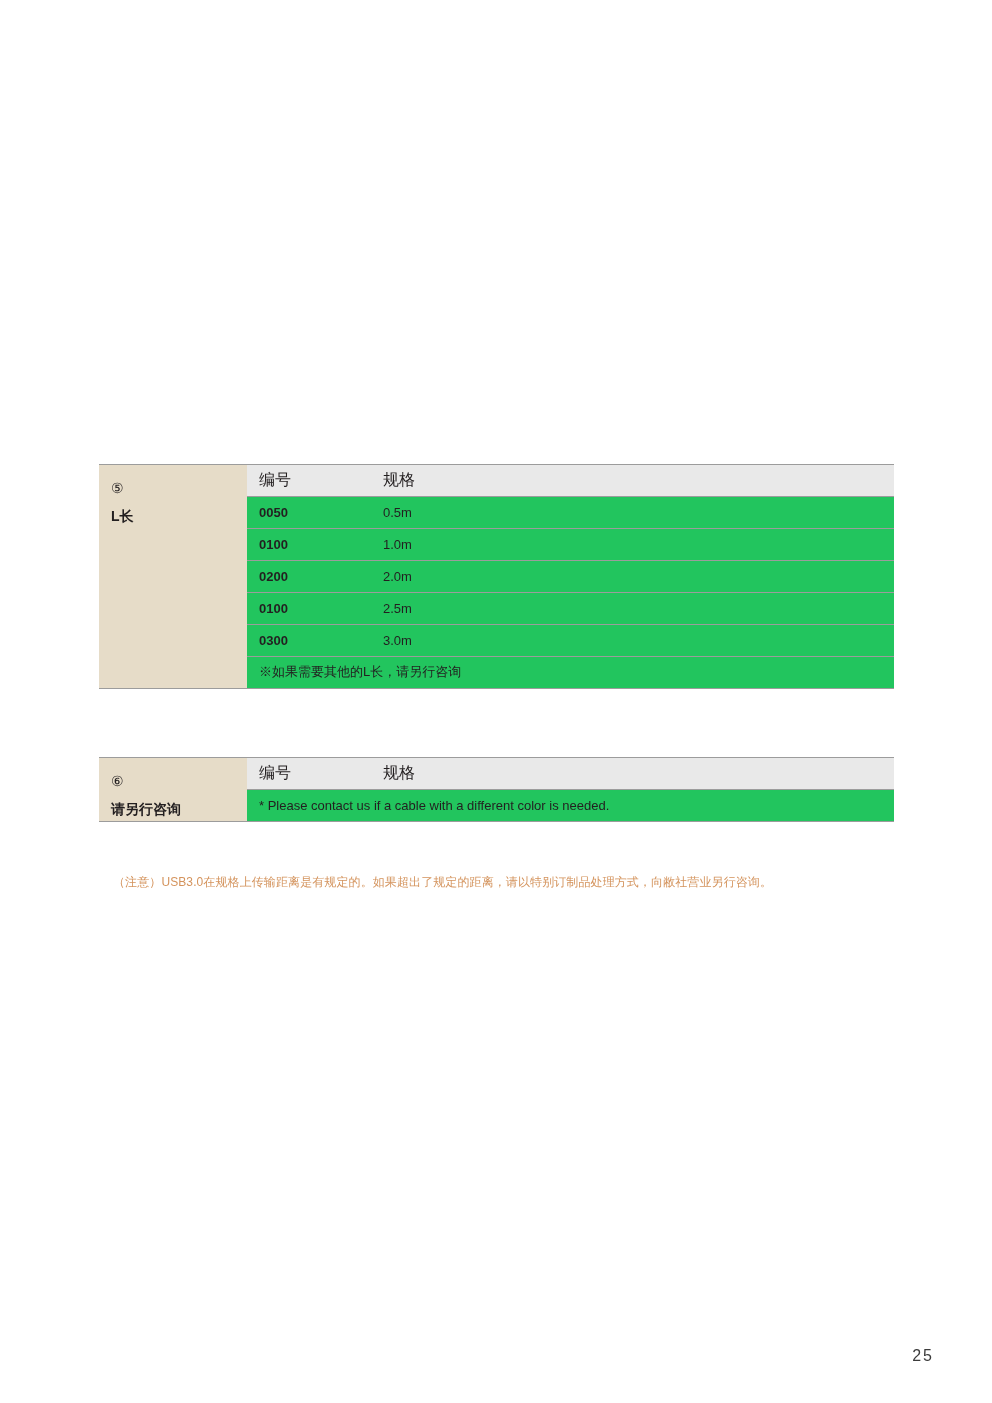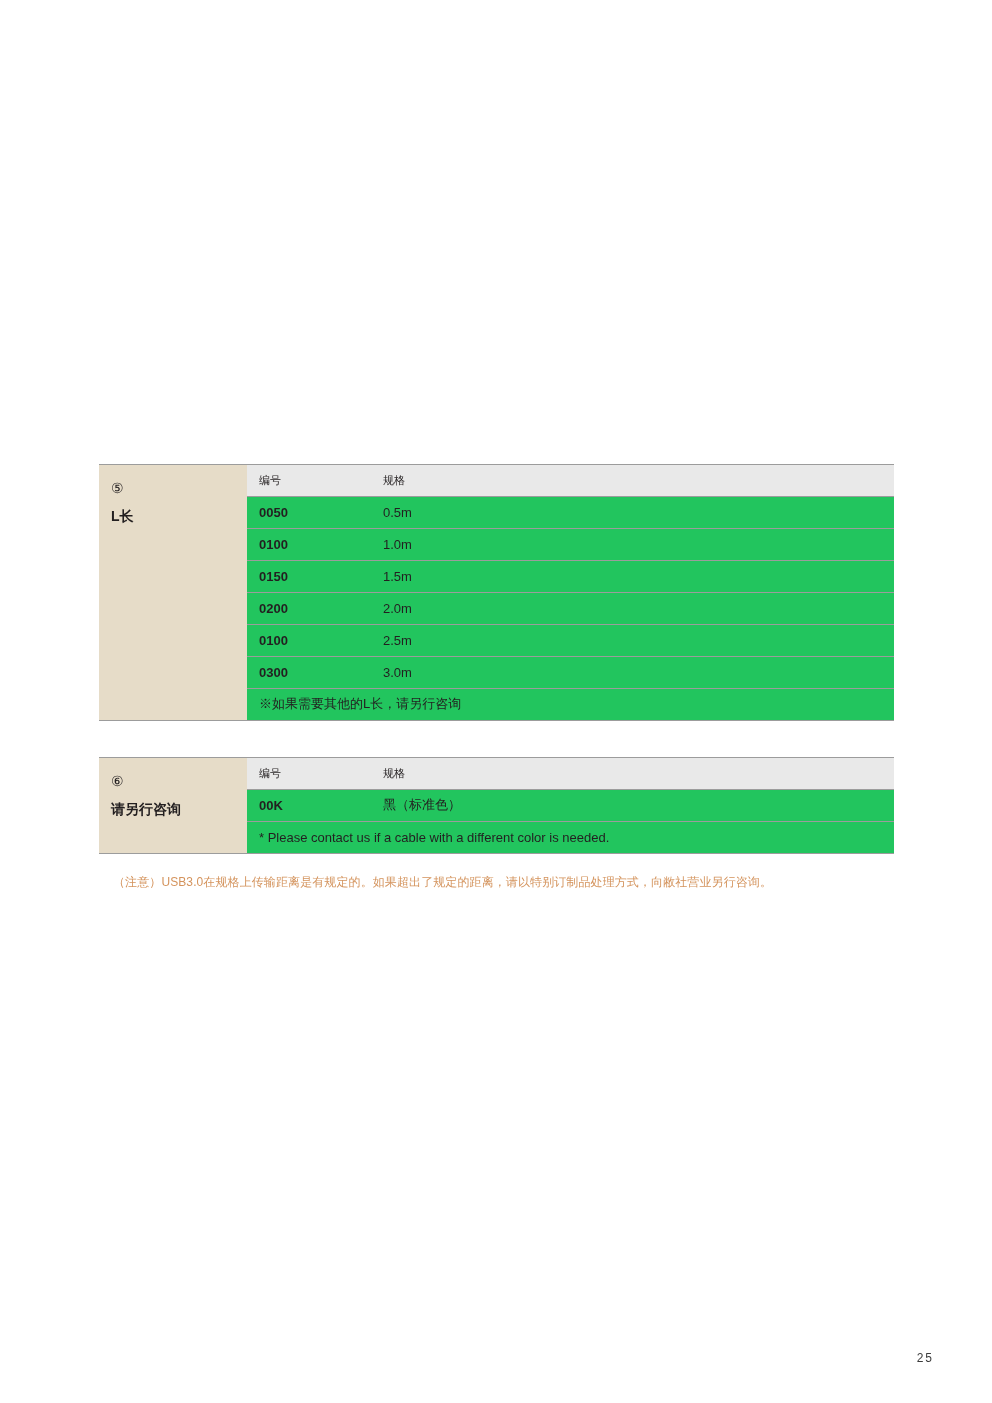--- a/index.html
+++ b/index.html
@@ -55,21 +55,21 @@
 
   .spec-table {
     flex: 1 1 auto;
     border-collapse: collapse;
     width: 100%;
     table-layout: fixed;
   }
   .spec-table tr.head td {
     background: #e9e9e9;
     height: 31px;
-    font-size: 11px;
+    font-size: 16px;
     color: #231f20;
     border-bottom: 1px solid #9c9c9c;
   }
   .spec-table td {
     height: 32px;
     font-size: 13px;
     padding: 0 0 0 12px;
     border-bottom: 1px solid #9c9c9c;
     vertical-align: middle;
     box-sizing: border-box;
@@ -99,21 +99,21 @@
     color: #d4935c;
     letter-spacing: 0.1px;
     white-space: nowrap;
   }
 
   
   .page-number {
     position: absolute;
     right: 58px;
     bottom: 38px;
-    font-size: 12px;
+    font-size: 16px;
     letter-spacing: 2px;
     color: #3b3b3b;
   }
 </style>
 </head>
 <body>
 
 <div class="page">
 
   <div class="spec-block" style="left:99px; top:464px; width:795px;">
@@ -127,24 +127,20 @@
         <td class="col-code">编号</td>
         <td>规格</td>
       </tr>
       <tr>
         <td class="col-code code-cell">0050</td>
         <td>0.5m</td>
       </tr>
       <tr>
         <td class="col-code code-cell">0100</td>
         <td>1.0m</td>
-      </tr>
-      <tr>
-        <td class="col-code code-cell">0150</td>
-        <td>1.5m</td>
       </tr>
       <tr>
         <td class="col-code code-cell">0200</td>
         <td>2.0m</td>
       </tr>
       <tr>
         <td class="col-code code-cell">0100</td>
         <td>2.5m</td>
       </tr>
       <tr>
@@ -163,24 +159,20 @@
       <div class="circle-num">⑥</div>
       <div class="label-text">请另行咨询</div>
     </div>
     <table class="spec-table">
       <tbody>
           <tr class="head">
         <td class="col-code">编号</td>
         <td>规格</td>
       </tr>
       <tr>
-        <td class="col-code code-cell">00K</td>
-        <td>黑（标准色）</td>
-      </tr>
-      <tr>
         <td class="note-cell-en" colspan="2">* Please contact us if a cable with a different color is needed.</td>
       </tr>
     </tbody>
       </table>
   </div>
 
   <div class="caution">（注意）USB3.0在规格上传输距离是有规定的。如果超出了规定的距离，请以特别订制品处理方式，向敝社营业另行咨询。</div>
 
   <div class="page-number">25</div>
 

